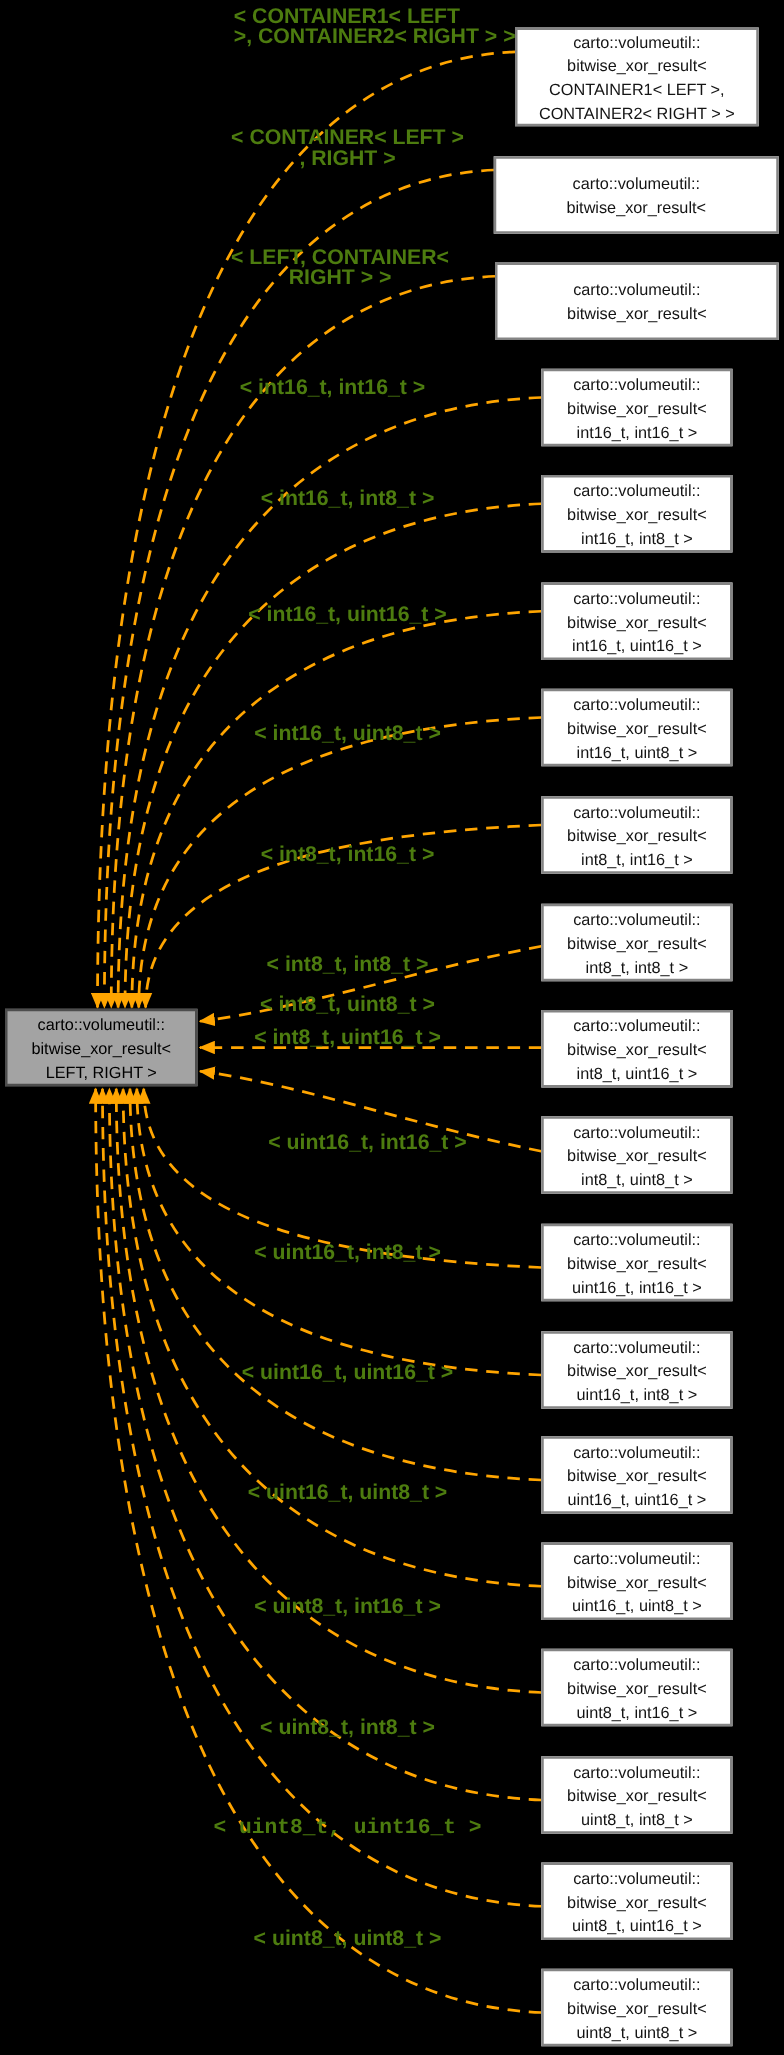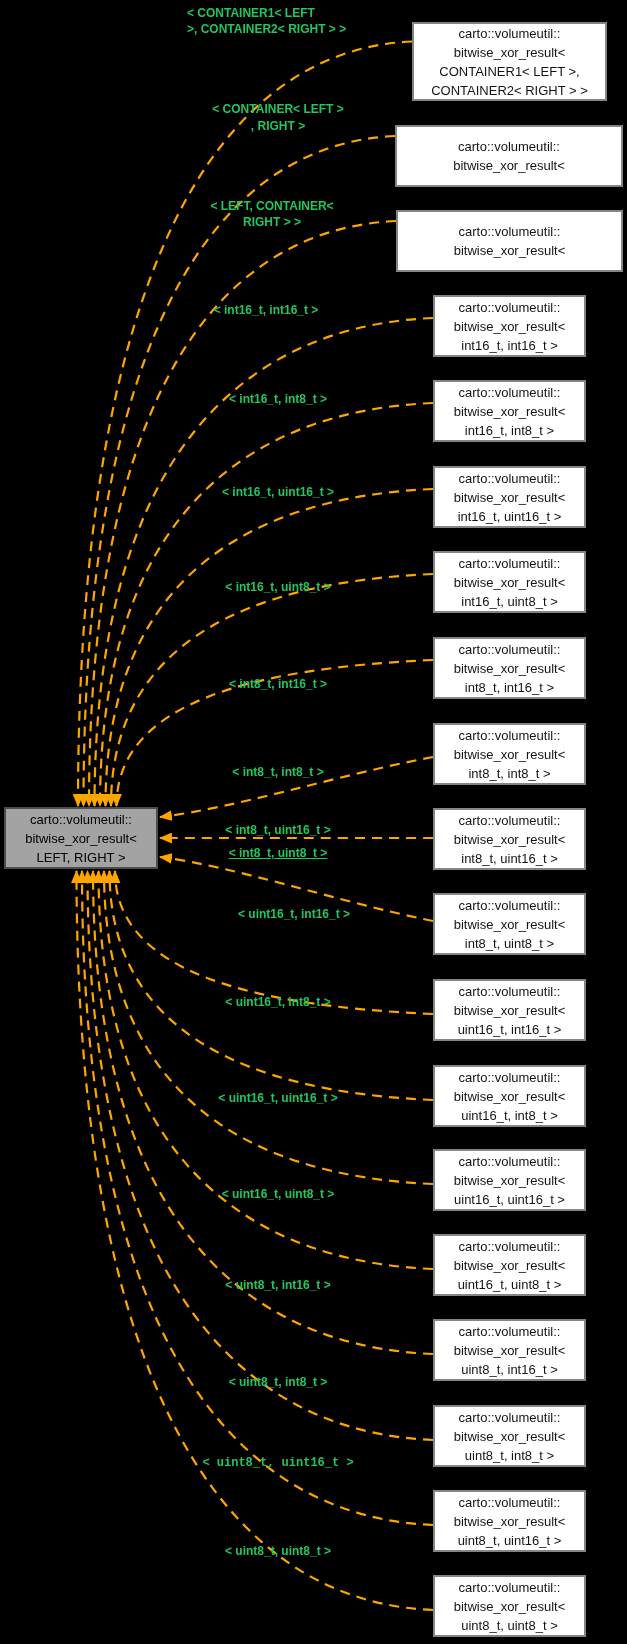--- a/index.html
+++ b/index.html
@@ -17,21 +17,21 @@
     cursor:pointer;
   }
   #main-node{
     position:absolute;box-sizing:border-box;
     background:#a3a3a3;border:2px solid #4d4d4d;color:#000000;
     display:flex;flex-direction:column;justify-content:center;
     text-align:center;font-size:13px;line-height:19px;
   }
   .node-line{white-space:nowrap;}
   .edge-label{
-    position:absolute;color:#22c55e;font-size:12px;font-weight:bold;
+    position:absolute;color:#4d7c0f;font-size:17px;font-weight:bold;
     line-height:16px;white-space:nowrap;
   }
   .edge-label.center{transform:translateX(-50%);text-align:center;}
 </style>
 </head>
 <body>
 
 <svg id="edges-layer" width="627" height="1644">
     <defs>
       <marker id="arrow" viewBox="0 0 12 10" refX="11" refY="5" markerWidth="13" markerHeight="11" orient="auto" markerUnits="userSpaceOnUse">
@@ -140,21 +140,21 @@
       <div class="node-line">int8_t, uint16_t &gt;</div>
     </div>
     <div class="edge-label center" style="left: 278px; top: 822px;">
       <div>&lt; int8_t, uint16_t &gt;</div>
     </div>
     <div class="class-node" style="left: 433px; top: 893px; width: 153px; height: 62px;">
       <div class="node-line">carto::volumeutil::</div>
       <div class="node-line">bitwise_xor_result&lt;</div>
       <div class="node-line">int8_t, uint8_t &gt;</div>
     </div>
-    <div class="edge-label center" style="left: 278px; top: 845px; text-decoration: underline;">
+    <div class="edge-label center" style="left: 278px; top: 796px;">
       <div>&lt; int8_t, uint8_t &gt;</div>
     </div>
     <div class="class-node" style="left: 433px; top: 979px; width: 153px; height: 62px;">
       <div class="node-line">carto::volumeutil::</div>
       <div class="node-line">bitwise_xor_result&lt;</div>
       <div class="node-line">uint16_t, int16_t &gt;</div>
     </div>
     <div class="edge-label center" style="left: 278px; top: 906px; margin-left: 16px;">
       <div>&lt; uint16_t, int16_t &gt;</div>
     </div>

